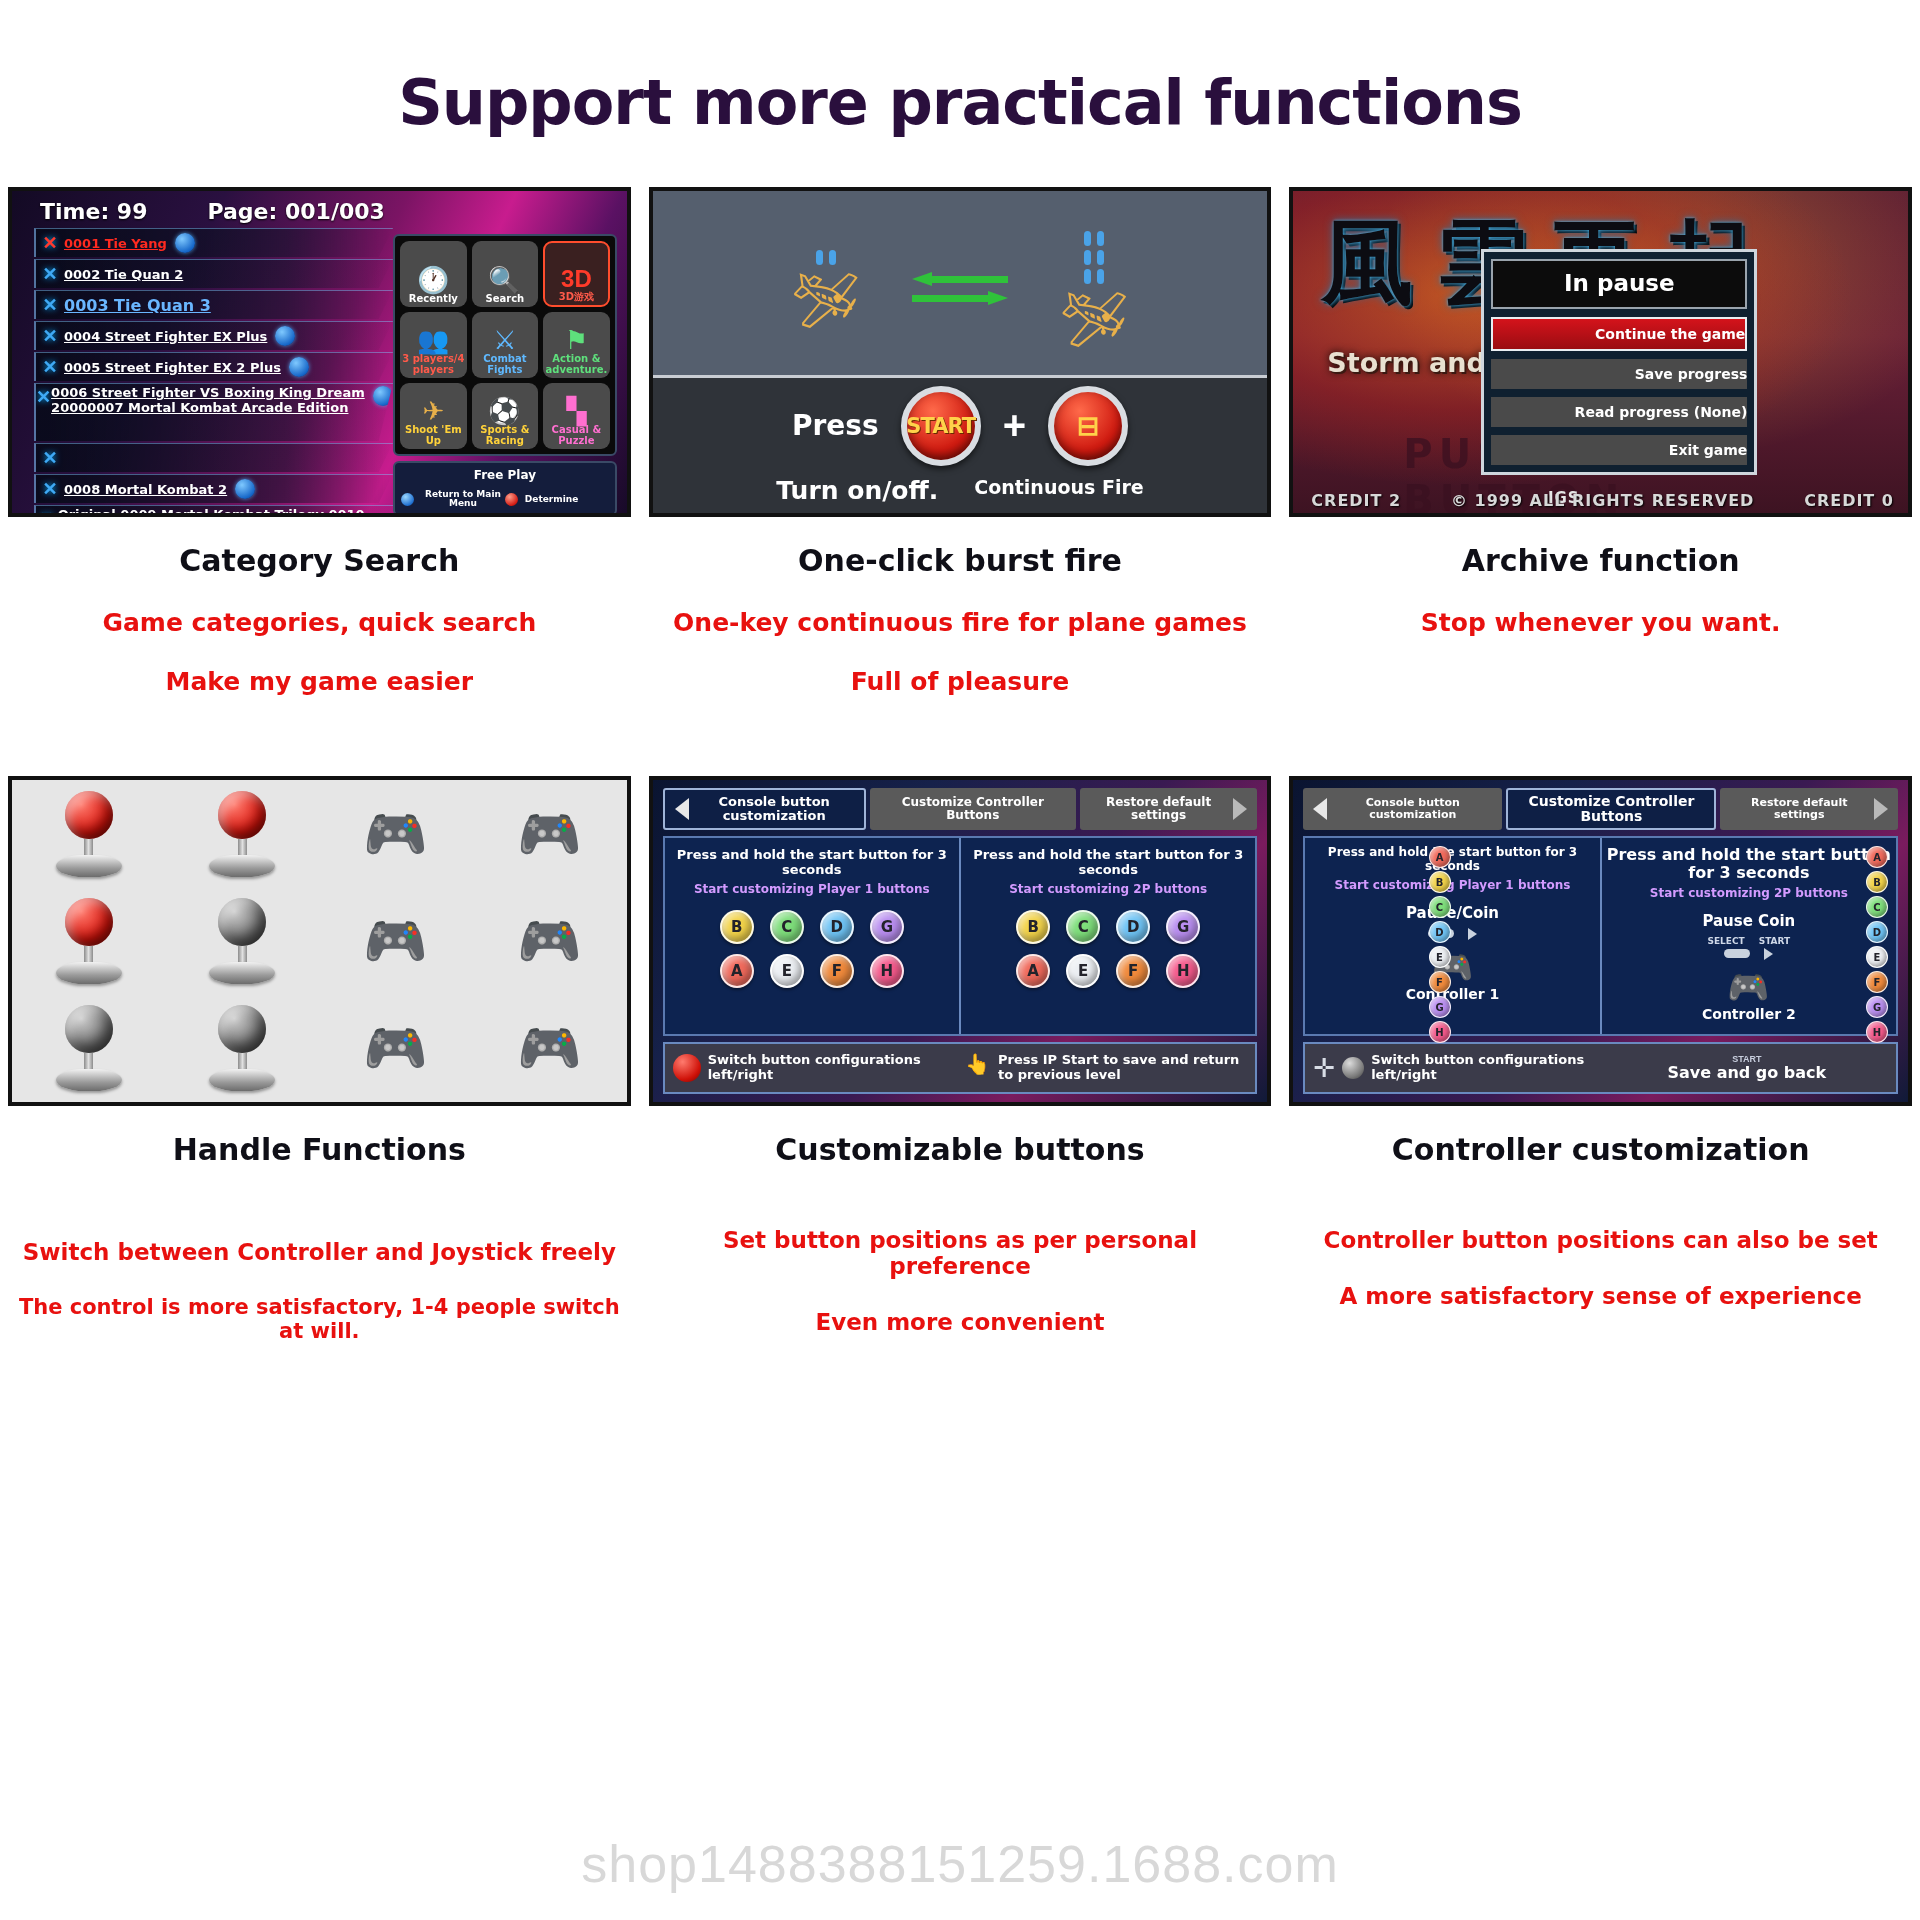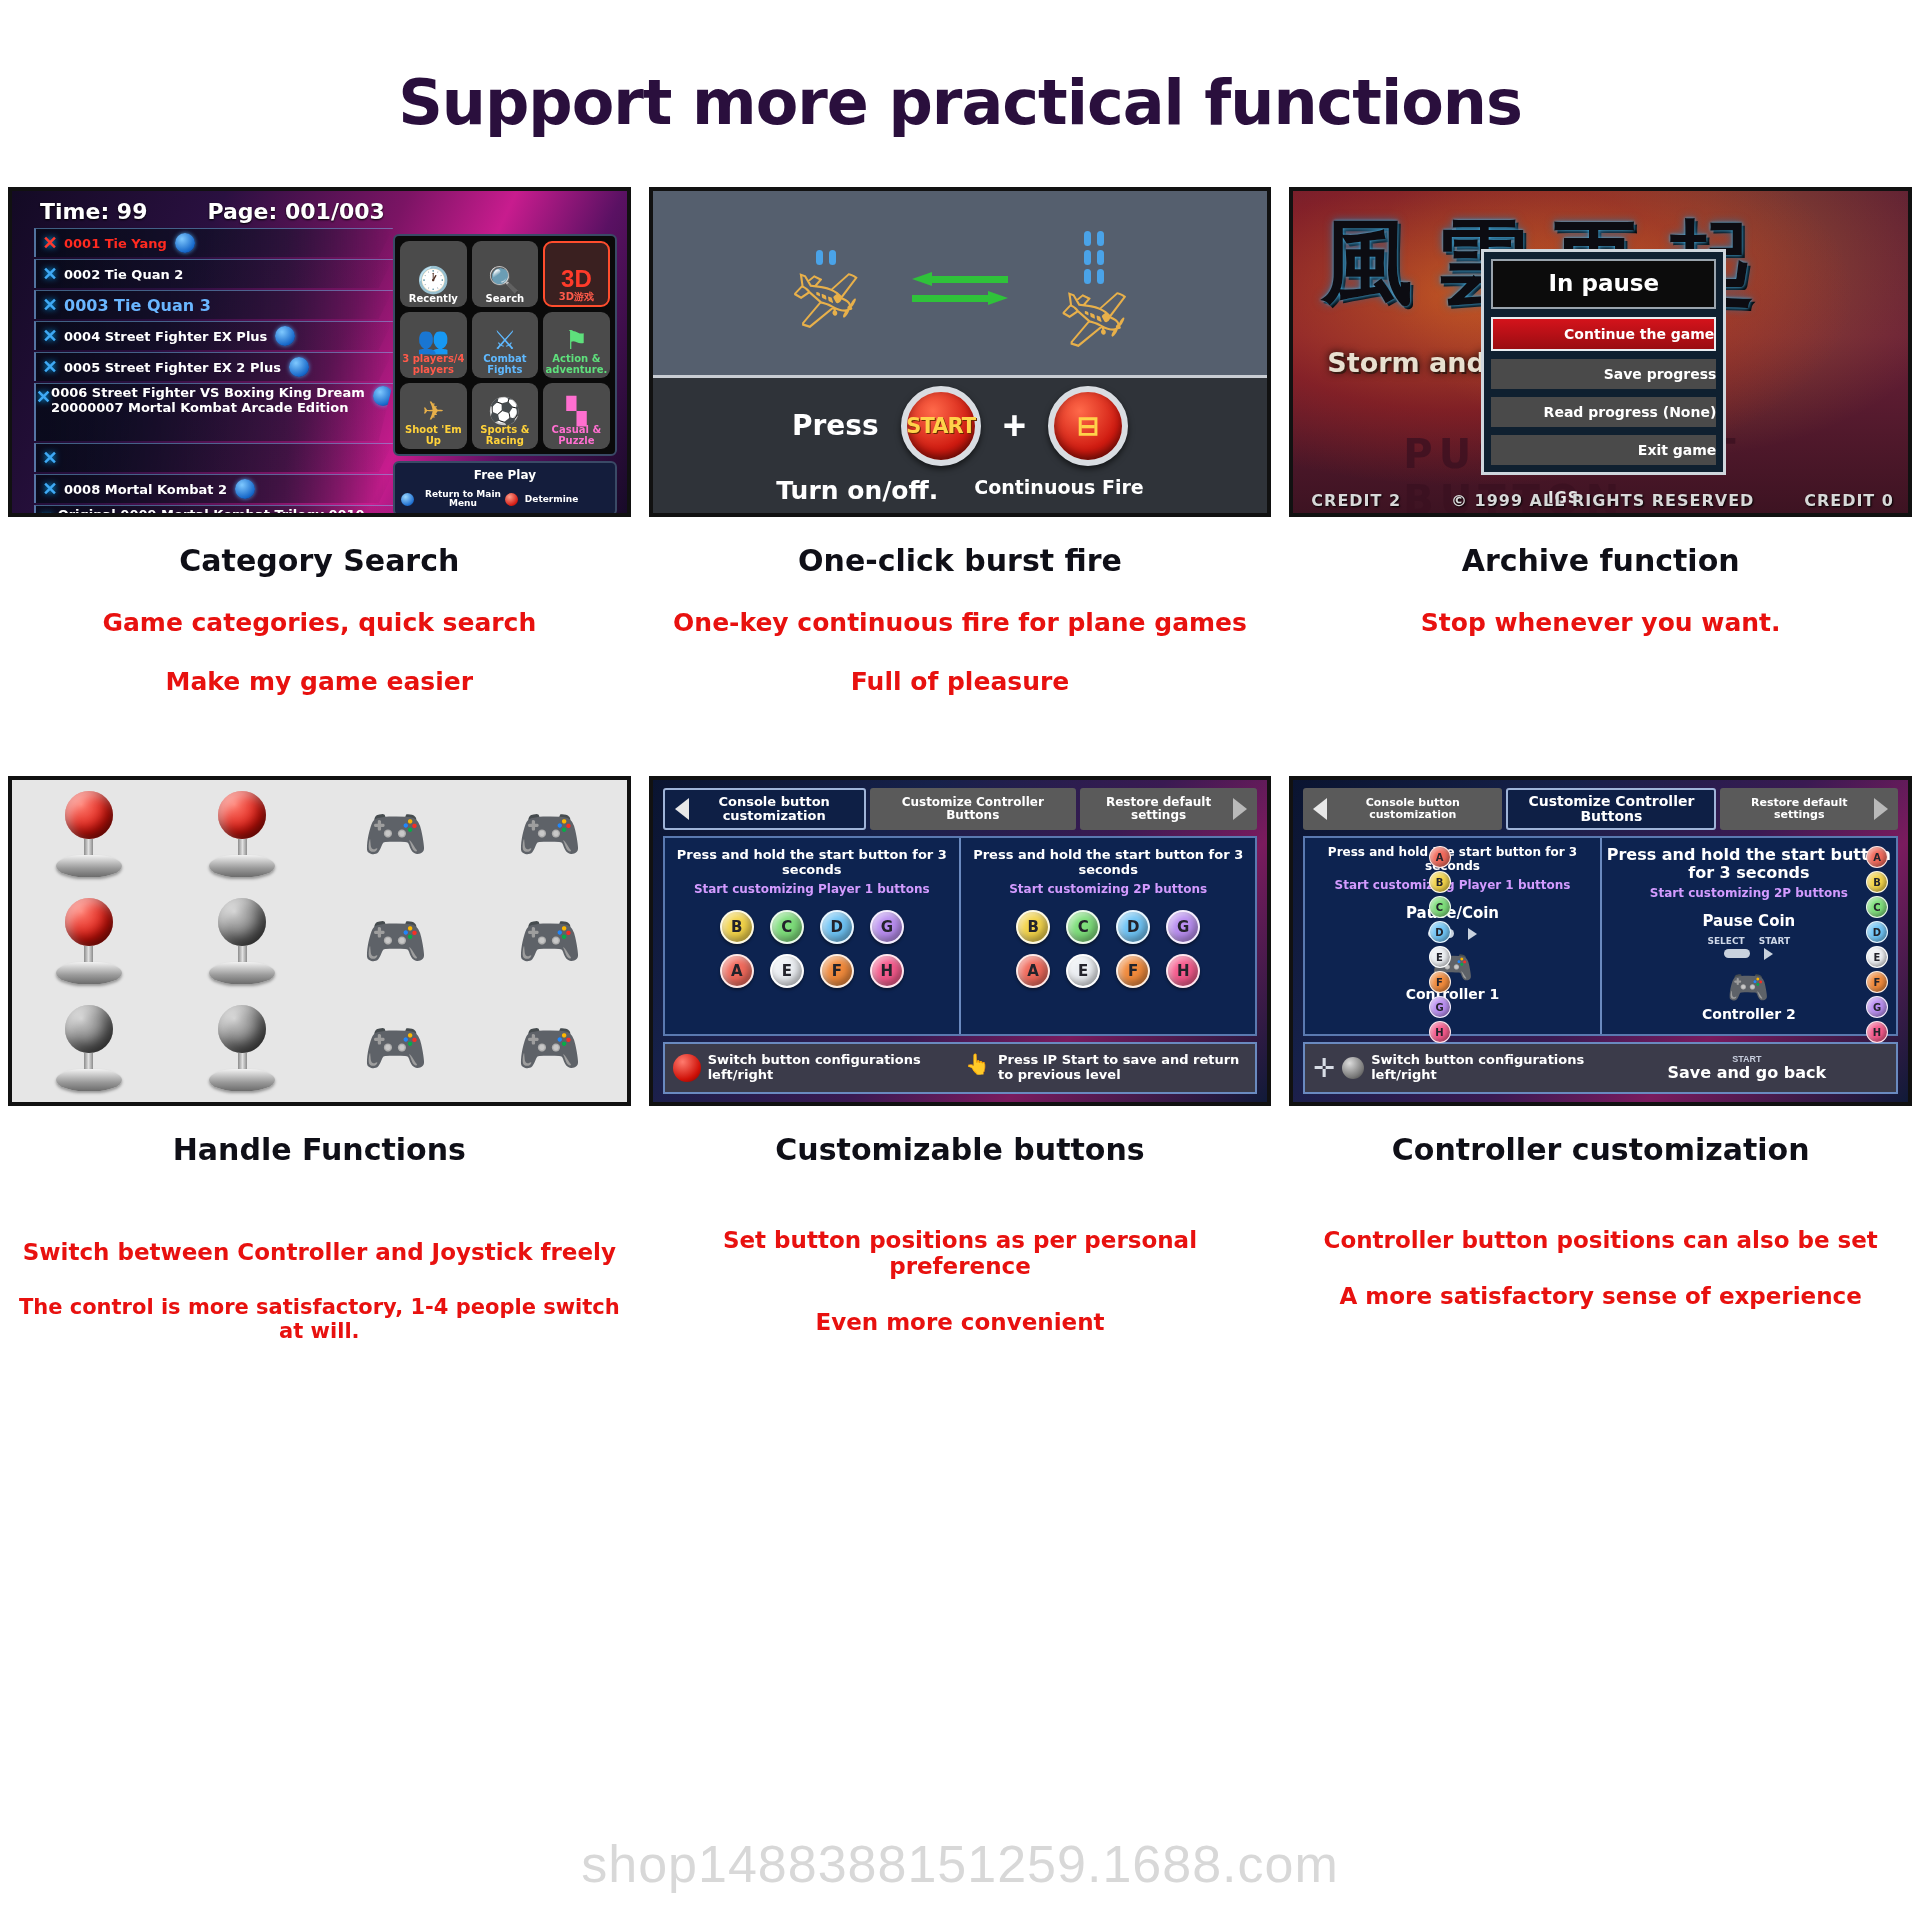--- a/index.html
+++ b/index.html
@@ -69,21 +69,21 @@
     margin-bottom: 2px;
     background: linear-gradient(90deg, rgba(8,10,26,.92) 0%, rgba(16,18,40,.55) 70%, rgba(20,8,40,0) 100%);
     border-top: 1px solid rgba(130,200,255,.45);
     border-left: 2px solid rgba(130,200,255,.55);
     display: flex; align-items: center;
     clip-path: polygon(0 0, 100% 0, 96% 100%, 0 100%);
   }
   .glist-row .xm { color:#3fa9f5; font-size:18px; font-weight:bold; width:28px; text-align:center; text-shadow:0 0 6px #0af; }
   .glist-row .nm {
     font-size: 13px; font-weight: bold; color:#ffffff;
-    font-family: "DejaVu Sans", sans-serif; white-space:nowrap;
+    font-family: "DejaVu Sans", sans-serif; white-space:nowrap;text-decoration:underline;
   }
   .glist-row.sel .xm { color:#ff3a2f; }
   .glist-row.sel .nm { color:#ff2a20; }
   .glist-row.hl .nm { color:#6ab6ff; font-size:16px; }
   .glist-row .badge {
     margin-left:8px; width:20px;height:20px;border-radius:50%;
     background:radial-gradient(circle at 35% 30%, #7fc9ff, #1566c8 70%, #0b2f69);
     display:inline-block; flex:none;
     box-shadow:0 0 4px rgba(80,180,255,.8);
   }
@@ -188,21 +188,21 @@
     position:absolute; bottom:3px; left:4px; right:0; display:flex; justify-content:space-between;
     padding:0 14px; color:#d8d8d8; font-size:16px; font-weight:bold; letter-spacing:1px;
     font-family:"DejaVu Sans", sans-serif; text-shadow:1px 1px 2px #000;
   }
   .p3-igs {
     position:absolute; bottom:6px; left:44%; transform:translateX(-50%);
     color:#e6e6e6; font-size:15px; font-weight:bold; letter-spacing:1px;
     font-family:"DejaVu Sans", sans-serif;
   }
   .pause-box {
-    position:absolute; left:188px; top:58px; width:245px;
+    position:absolute; left:188px; top:58px; width:276px;
     background:#0f2030; border:3px solid #cfd6dd; padding:7px;
   }
   .pause-title {
     background:#0c0c0c; border:2px solid #9aa4ad; color:#fff;
     text-align:center; font-size:23px; font-weight:bold; padding:9px 0 11px;
     font-family:"DejaVu Sans", sans-serif;
   }
   .pause-item {
     margin-top:8px; background:#4a4a4a; color:#fff; text-align:right;
     font-size:14px; font-weight:bold; padding:7px 0;

